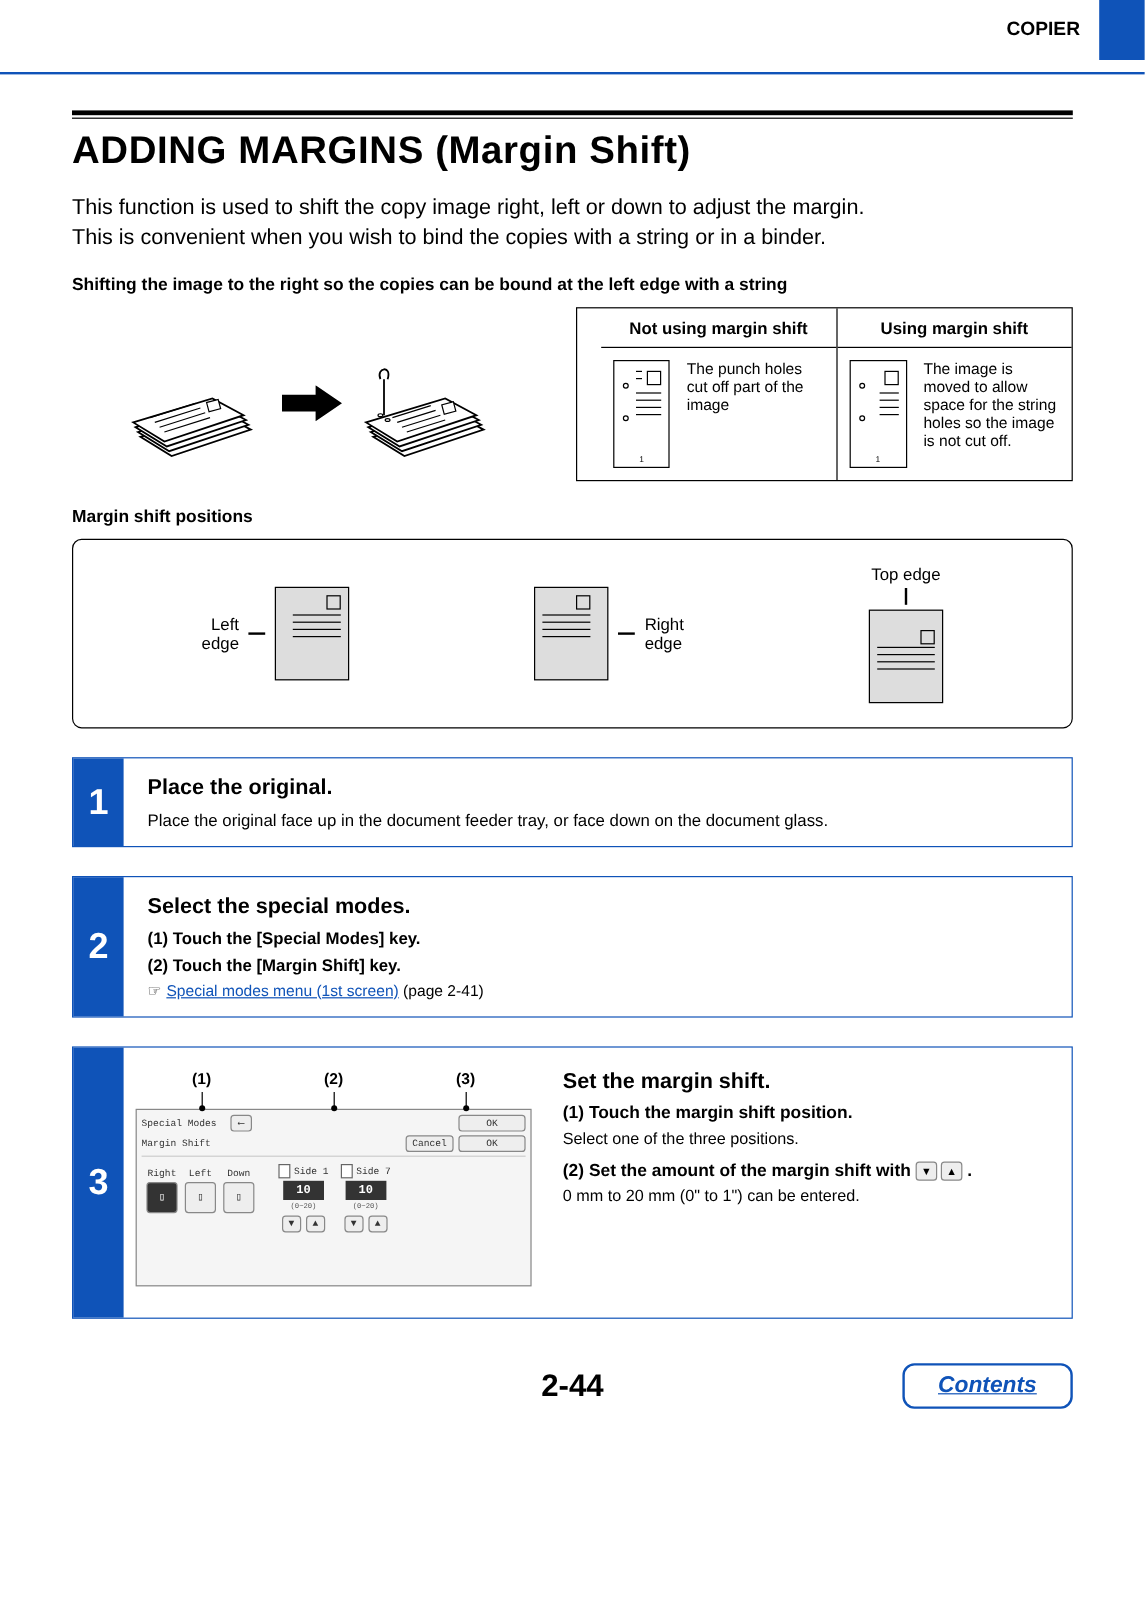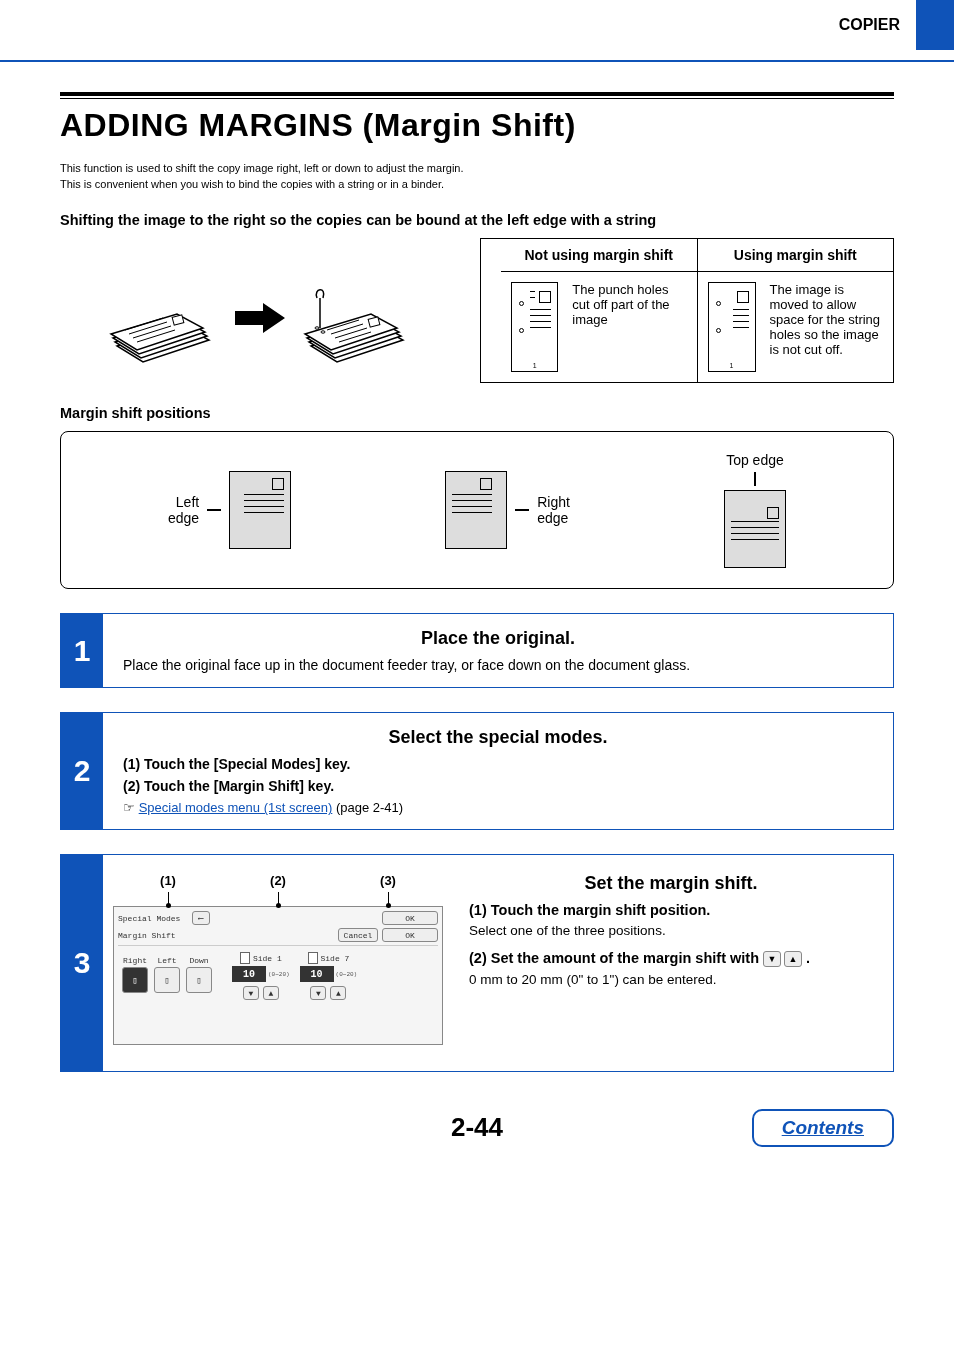--- a/index.html
+++ b/index.html
@@ -42,21 +42,21 @@
     margin-bottom: 8px;
   }
   h1 {
     font-size: 32px;
     font-weight: bold;
     margin-bottom: 18px;
     letter-spacing: 0.5px;
   }
   .intro p {
     margin-bottom: 4px;
-    font-size: 11px;
+    font-size: 18px;
   }
   .subhead {
     font-weight: bold;
     font-size: 14.5px;
     margin-top: 22px;
     margin-bottom: 10px;
   }
   .compare-row {
     display: flex;
     gap: 20px;
@@ -163,21 +163,20 @@
     justify-content:center;
   }
   .step-body {
     flex:1;
     padding:14px 20px;
   }
   .step-title {
     font-size:18px;
     font-weight:bold;
     margin-bottom:8px;
-    text-align:center;
   }
   .step-list { list-style:none; }
   .step-list li { margin-bottom:6px; font-size:14px;}
   .step-list .b { font-weight:bold; }
   .ref-line { font-size:13px; margin-top:6px;}
   .ref-line .icon { font-size:13px; margin-right:4px;}
   .link { color:#0f53b8; }
 
   .step3 .step-body { display:flex; gap:26px; padding:18px 20px 26px 10px;}
   .panel-wrap { flex:0 0 330px; }
@@ -211,21 +210,21 @@
   .opt .optbtn {
     width:26px; height:26px; border:1px solid #888; border-radius:3px; background:#eee;
     display:flex; align-items:center; justify-content:center;
   }
   .opt .optbtn.sel { background:#333; color:#fff;}
   .sides { display:flex; gap:10px; margin-left:10px; margin-top:2px;}
   .side { display:flex; flex-direction:column; align-items:center; gap:2px;}
   .side .stop { display:flex; align-items:center; gap:3px;}
   .side .sicon { width:10px; height:12px; border:1px solid #666; background:#fff;}
   .side .slbl { font-size:8px;}
-  .side .valrow { display:flex; align-items:center; gap:2px;}
+  .side .valrow { display:flex; align-items:center; gap:2px;flex-direction:column;}
   .side .valbox { width:34px; height:16px; background:#333; color:#fff; display:flex; align-items:center; justify-content:center; font-size:10px; font-weight:bold;}
   .side .range { font-size:6px; color:#555;}
   .side .udrow { display:flex; gap:4px; margin-top:2px;}
   .udbtn { width:16px; height:14px; border:1px solid #888; border-radius:3px; background:#eee; display:flex; align-items:center; justify-content:center; font-size:8px;}
   .panel-spacer { height:40px;}
 
   .step3-text { flex:1; }
   .subst { list-style:none; }
   .subst li { margin-bottom:12px; }
   .subst .b { font-weight:bold; display:block; margin-bottom:4px; font-size:14.5px;}

